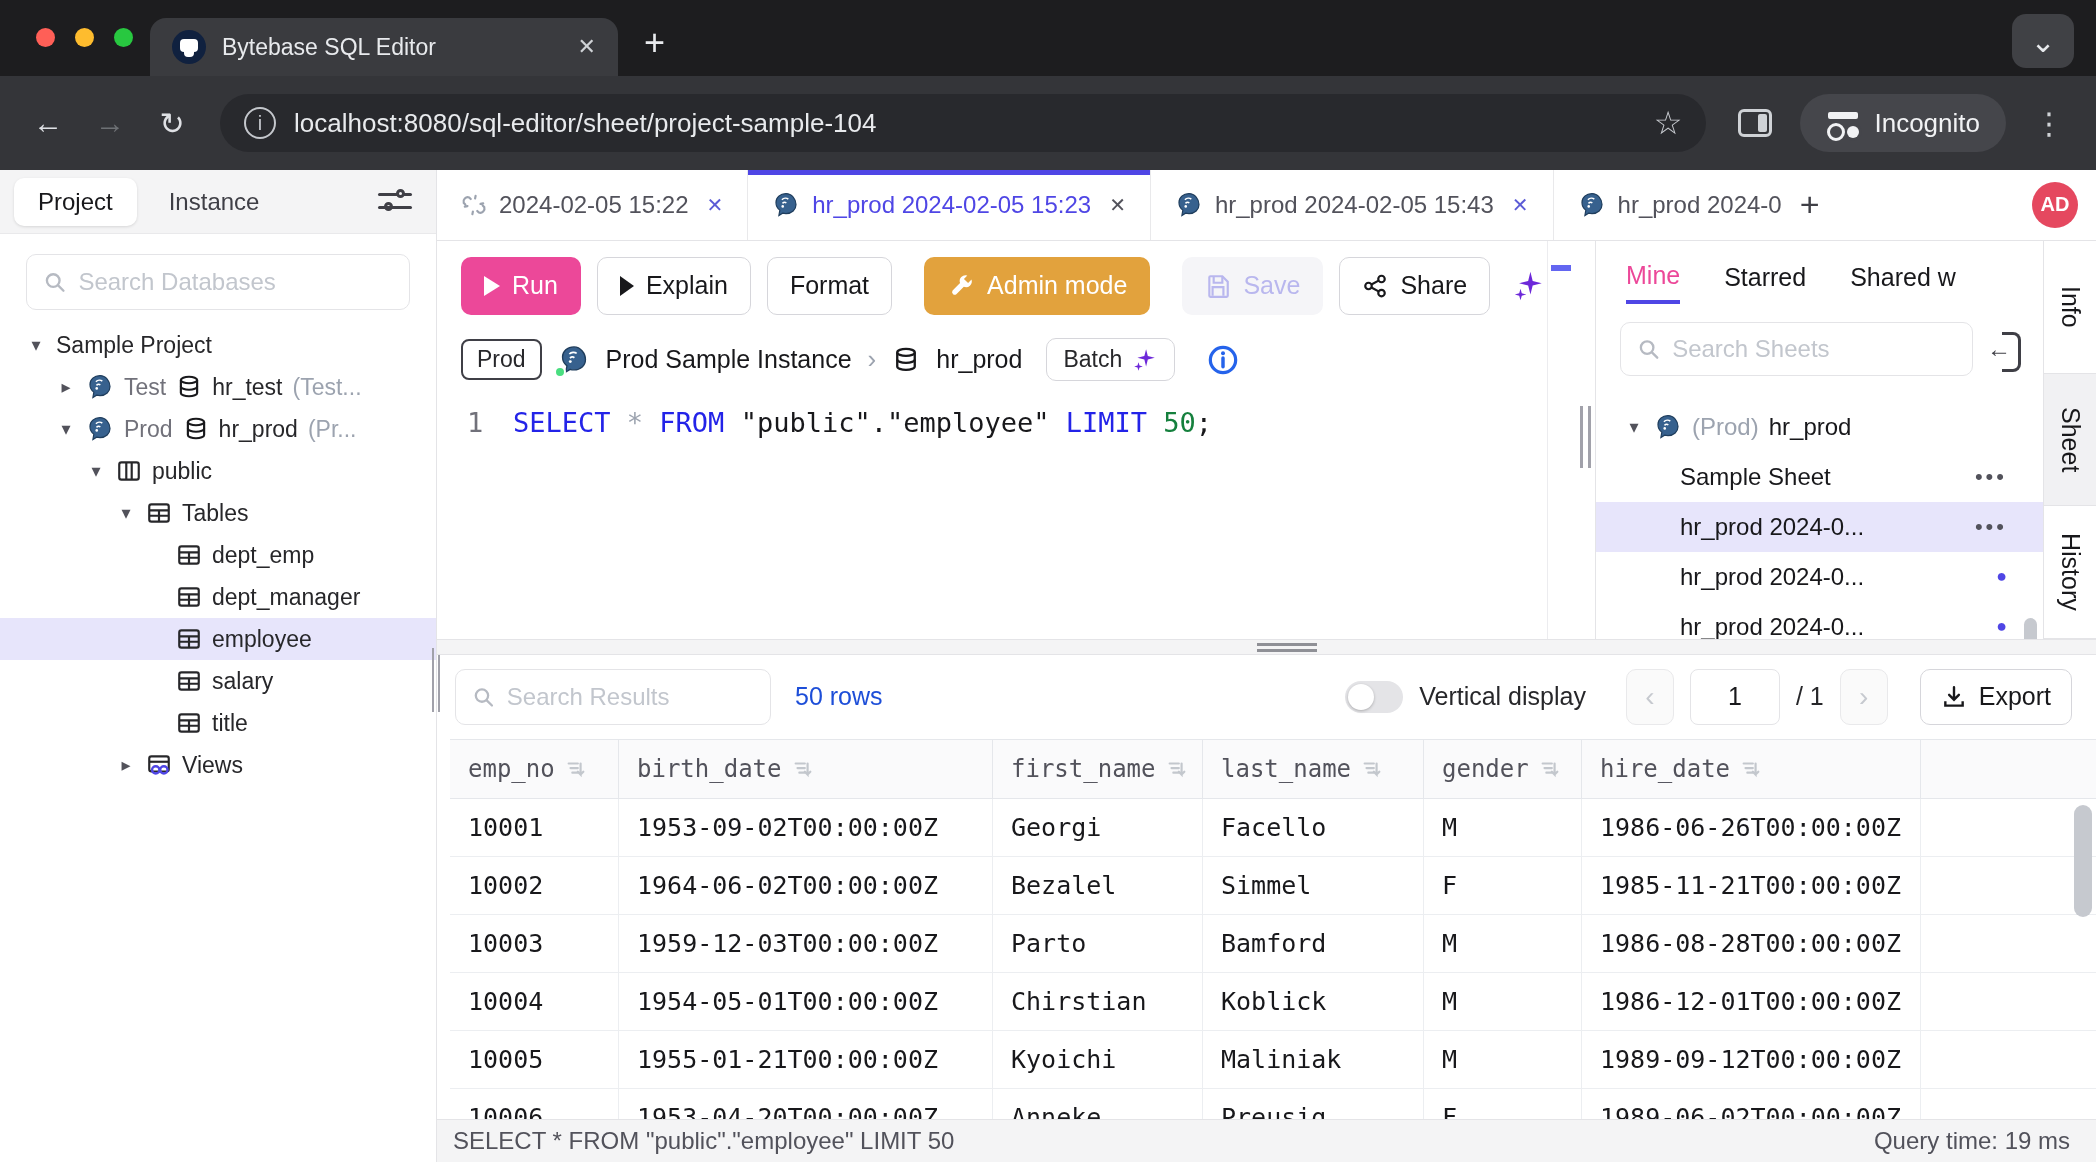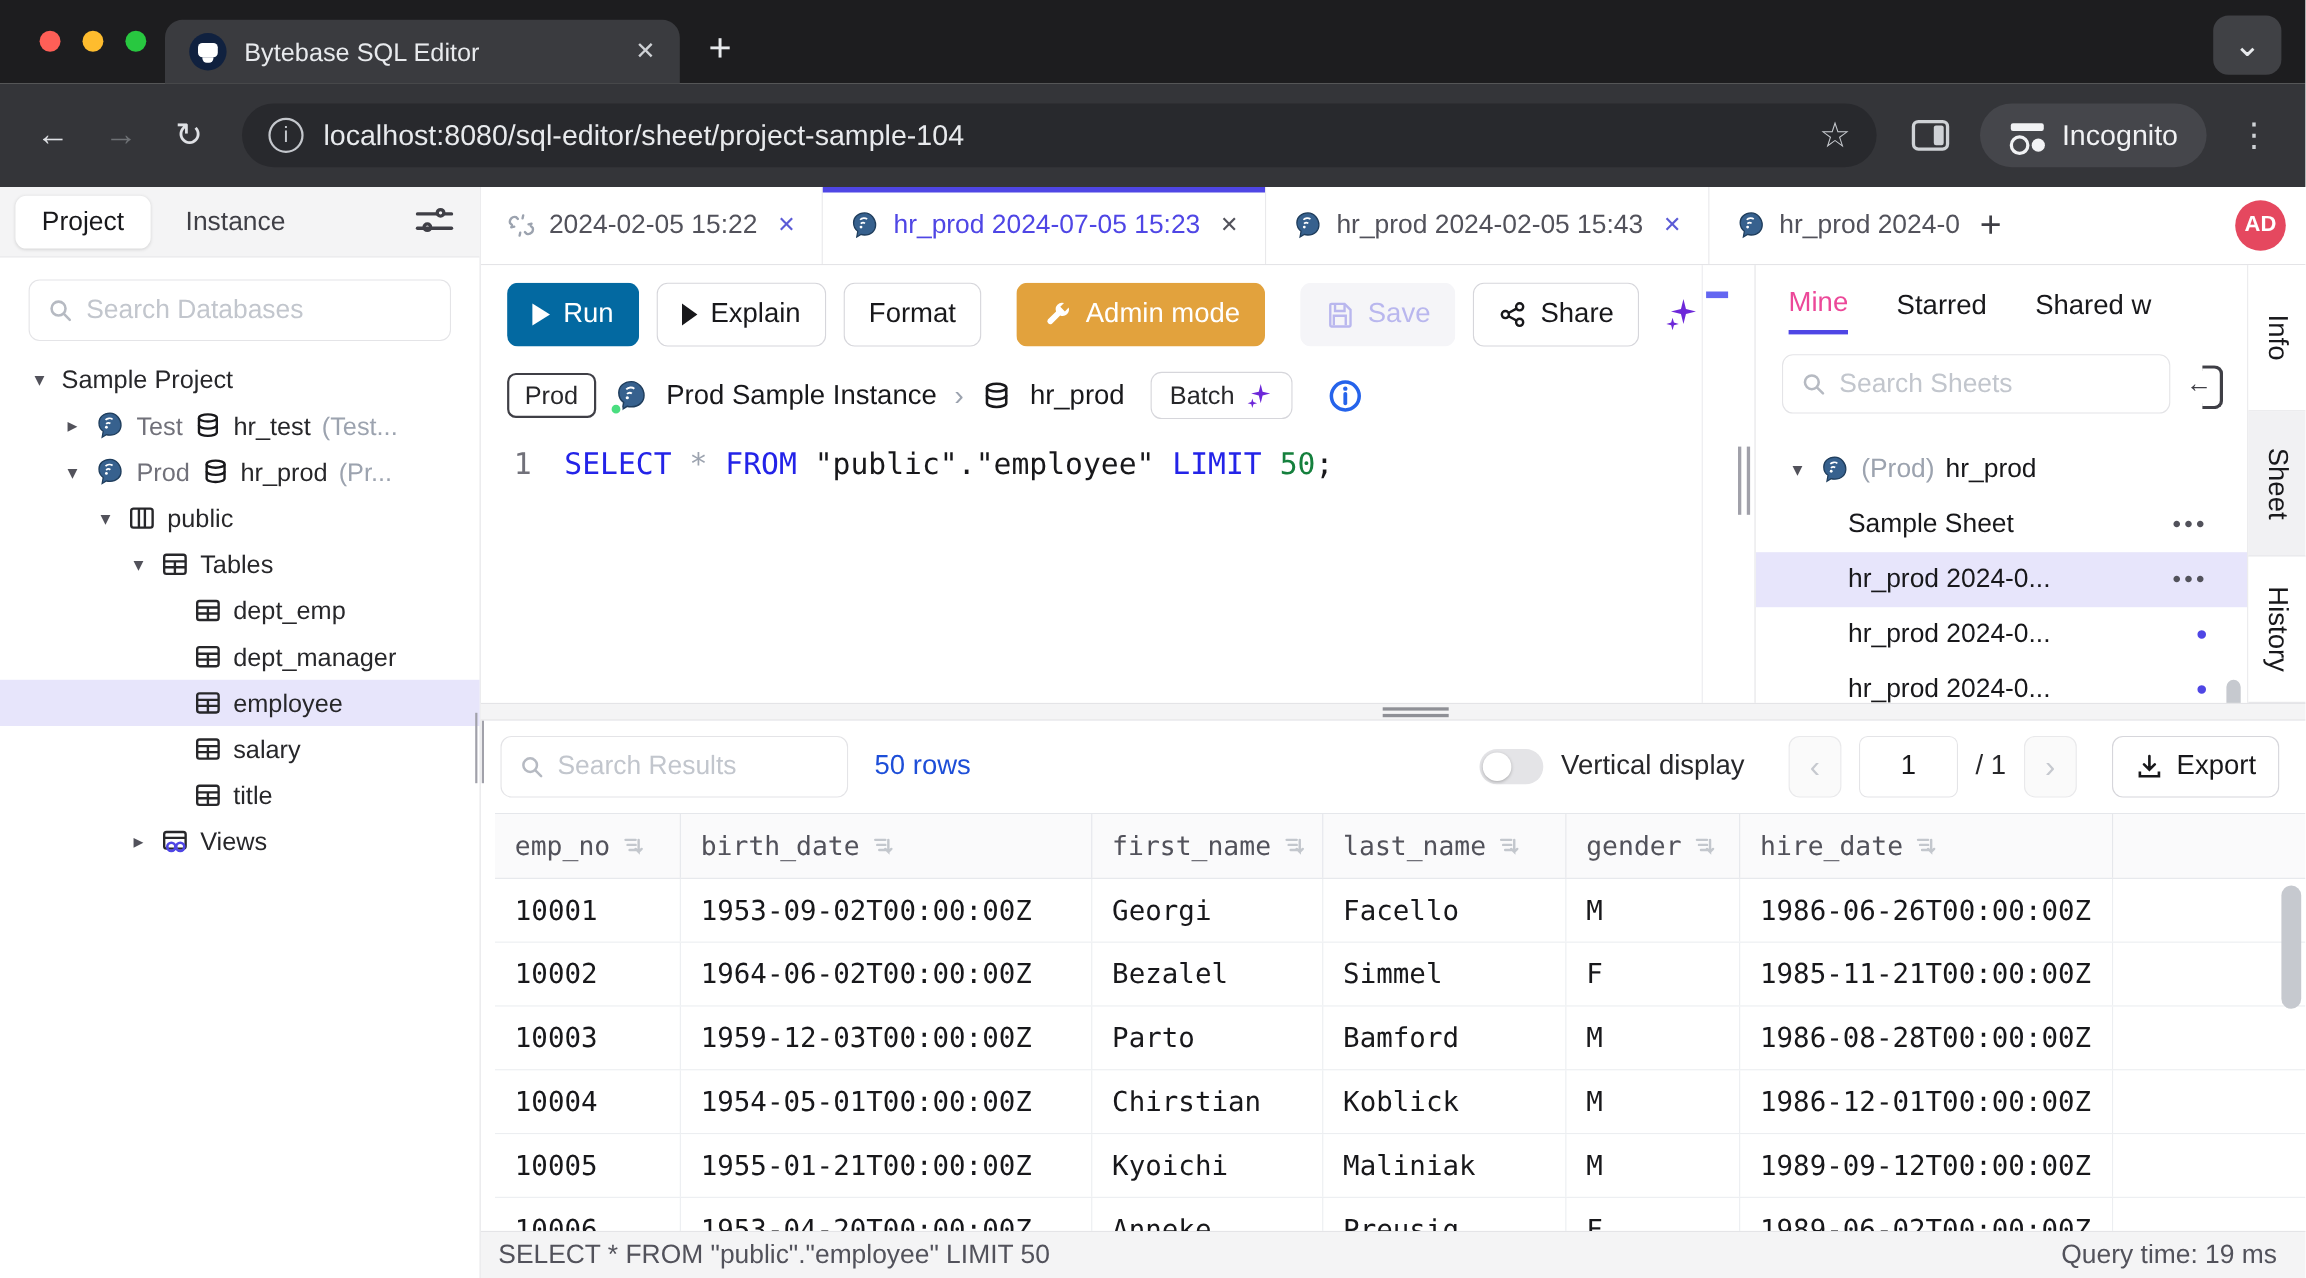--- a/index.html
+++ b/index.html
@@ -72,21 +72,21 @@
   .stab .x.dark { color:#52525b; }
   .stab.clip { max-width:250px; overflow:hidden; border-right:none; padding-right:0; }
   .plusbtn { font-size:34px; color:#3f3f46; display:flex; align-items:center; padding:0 18px; }
   .avatar { width:46px; height:46px; border-radius:50%; background:#e5485f; color:#fff; font-size:20px; font-weight:bold; display:flex; align-items:center; justify-content:center; align-self:center; margin:0 18px 0 auto; }
 
   
   .workrow { height:398px; display:flex; min-width:0; }
   .editorcol { flex:1; min-width:0; display:flex; flex-direction:column; }
   .toolbar { display:flex; align-items:center; gap:16px; padding:16px 0 12px 24px; }
   .btn { height:58px; border-radius:10px; display:flex; align-items:center; gap:12px; padding:0 22px; font-size:25px; border:1.5px solid transparent; }
-  .btn.primary { background:#0369a1; color:#fff; }
+  .btn.primary { background:#ec4899; color:#fff; }
   .btn.outline { background:#fff; border-color:#d6d6db; color:#18181b; }
   .btn.warn { background:#e2a23d; color:#fff; }
   .btn.disabled { background:#f5f5f8; color:#b9b7ee; }
   .play { width:0; height:0; border-left:16px solid currentColor; border-top:10px solid transparent; border-bottom:10px solid transparent; }
   .play.sm { border-left-width:14px; }
   .sparkle-lg { color:#6d28d9; display:flex; margin-left:6px; }
   .crumbs { height:66px; display:flex; align-items:center; gap:16px; padding-left:24px; font-size:25px; }
   .chip { border:2px solid #3f3f46; border-radius:8px; padding:5px 14px; font-size:23px; color:#27272a; }
   .chip.soft { border:1.5px solid #d6d6db; border-radius:10px; display:flex; align-items:flex-end; gap:10px; padding:7px 16px; }
   .pgwrap { position:relative; display:flex; }
@@ -394,21 +394,21 @@
         <svg width="26" height="26">
             <use href="#i-broken-link"></use>
           </svg>
         <span>2024-02-05 15:22</span>
         <span class="x">✕</span>
       </div>
       <div class="stab active">
         <svg width="28" height="28">
             <use href="#i-pg"></use>
           </svg>
-        <span>hr_prod 2024-07-05 15:23</span>
+        <span>hr_prod 2024-02-05 15:23</span>
         <span class="x dark">✕</span>
       </div>
       <div class="stab">
         <svg width="28" height="28">
             <use href="#i-pg"></use>
           </svg>
         <span>hr_prod 2024-02-05 15:43</span>
         <span class="x">✕</span>
       </div>
       <div class="stab clip">

